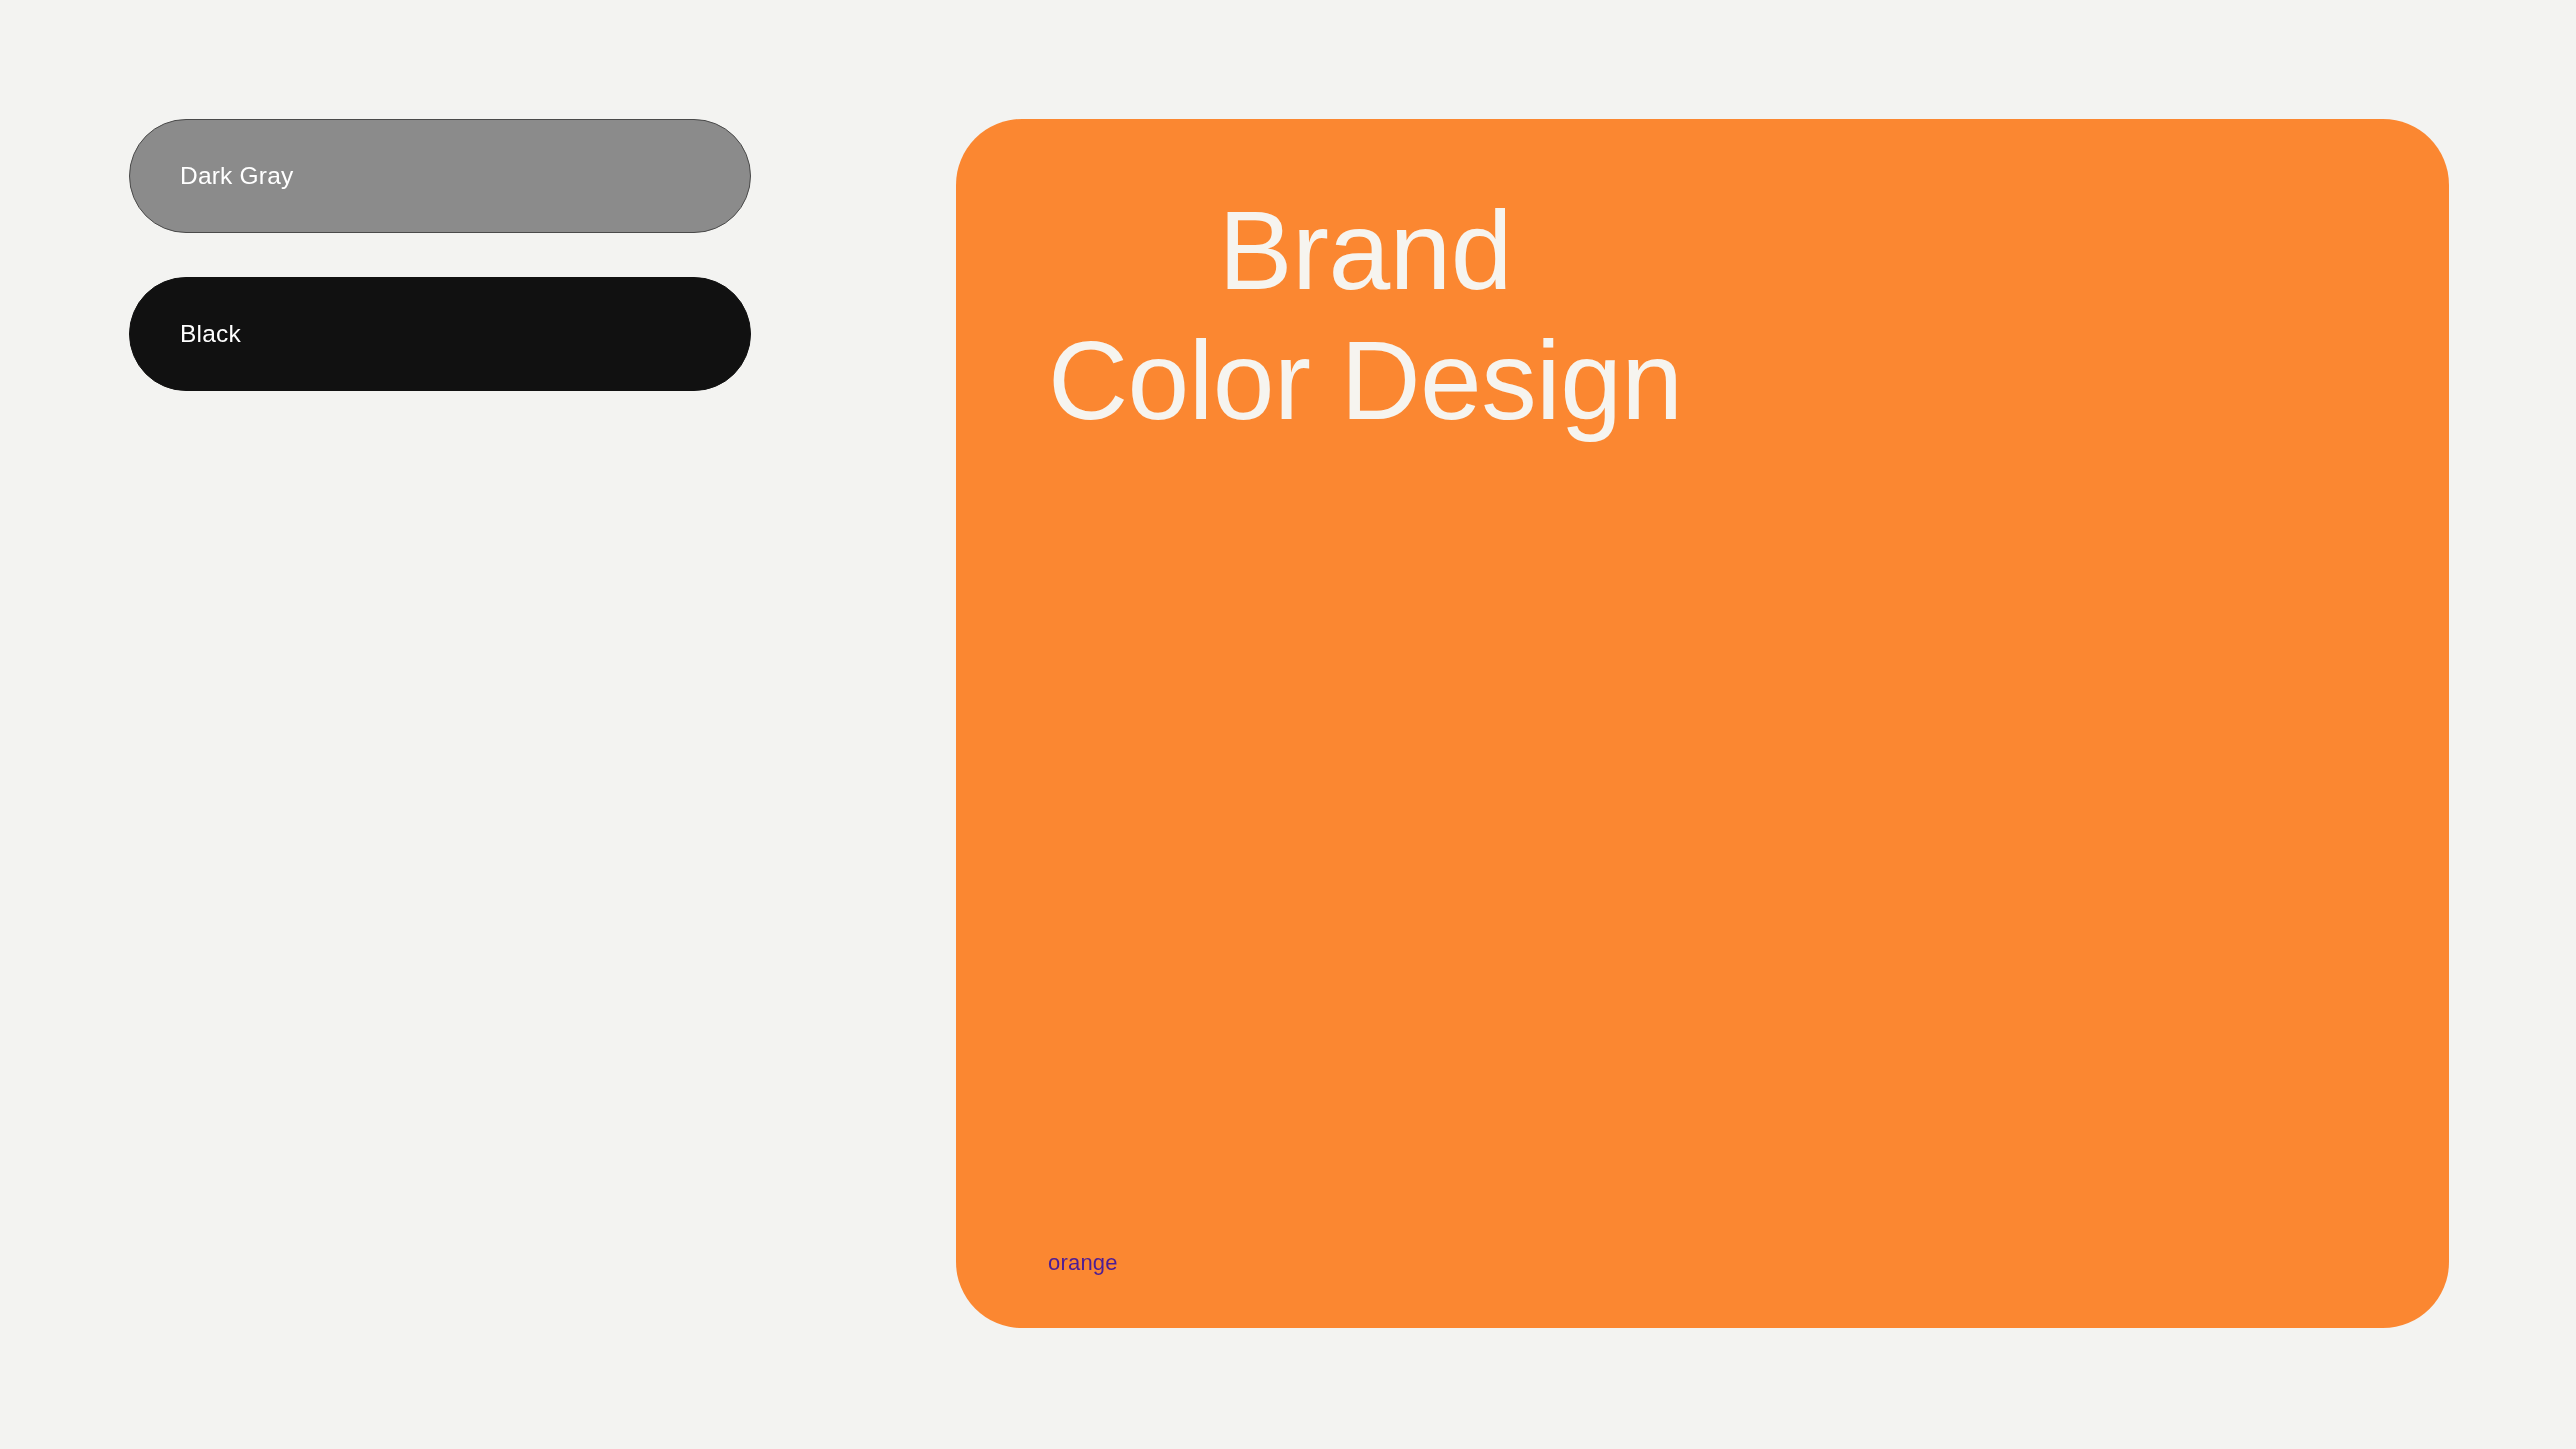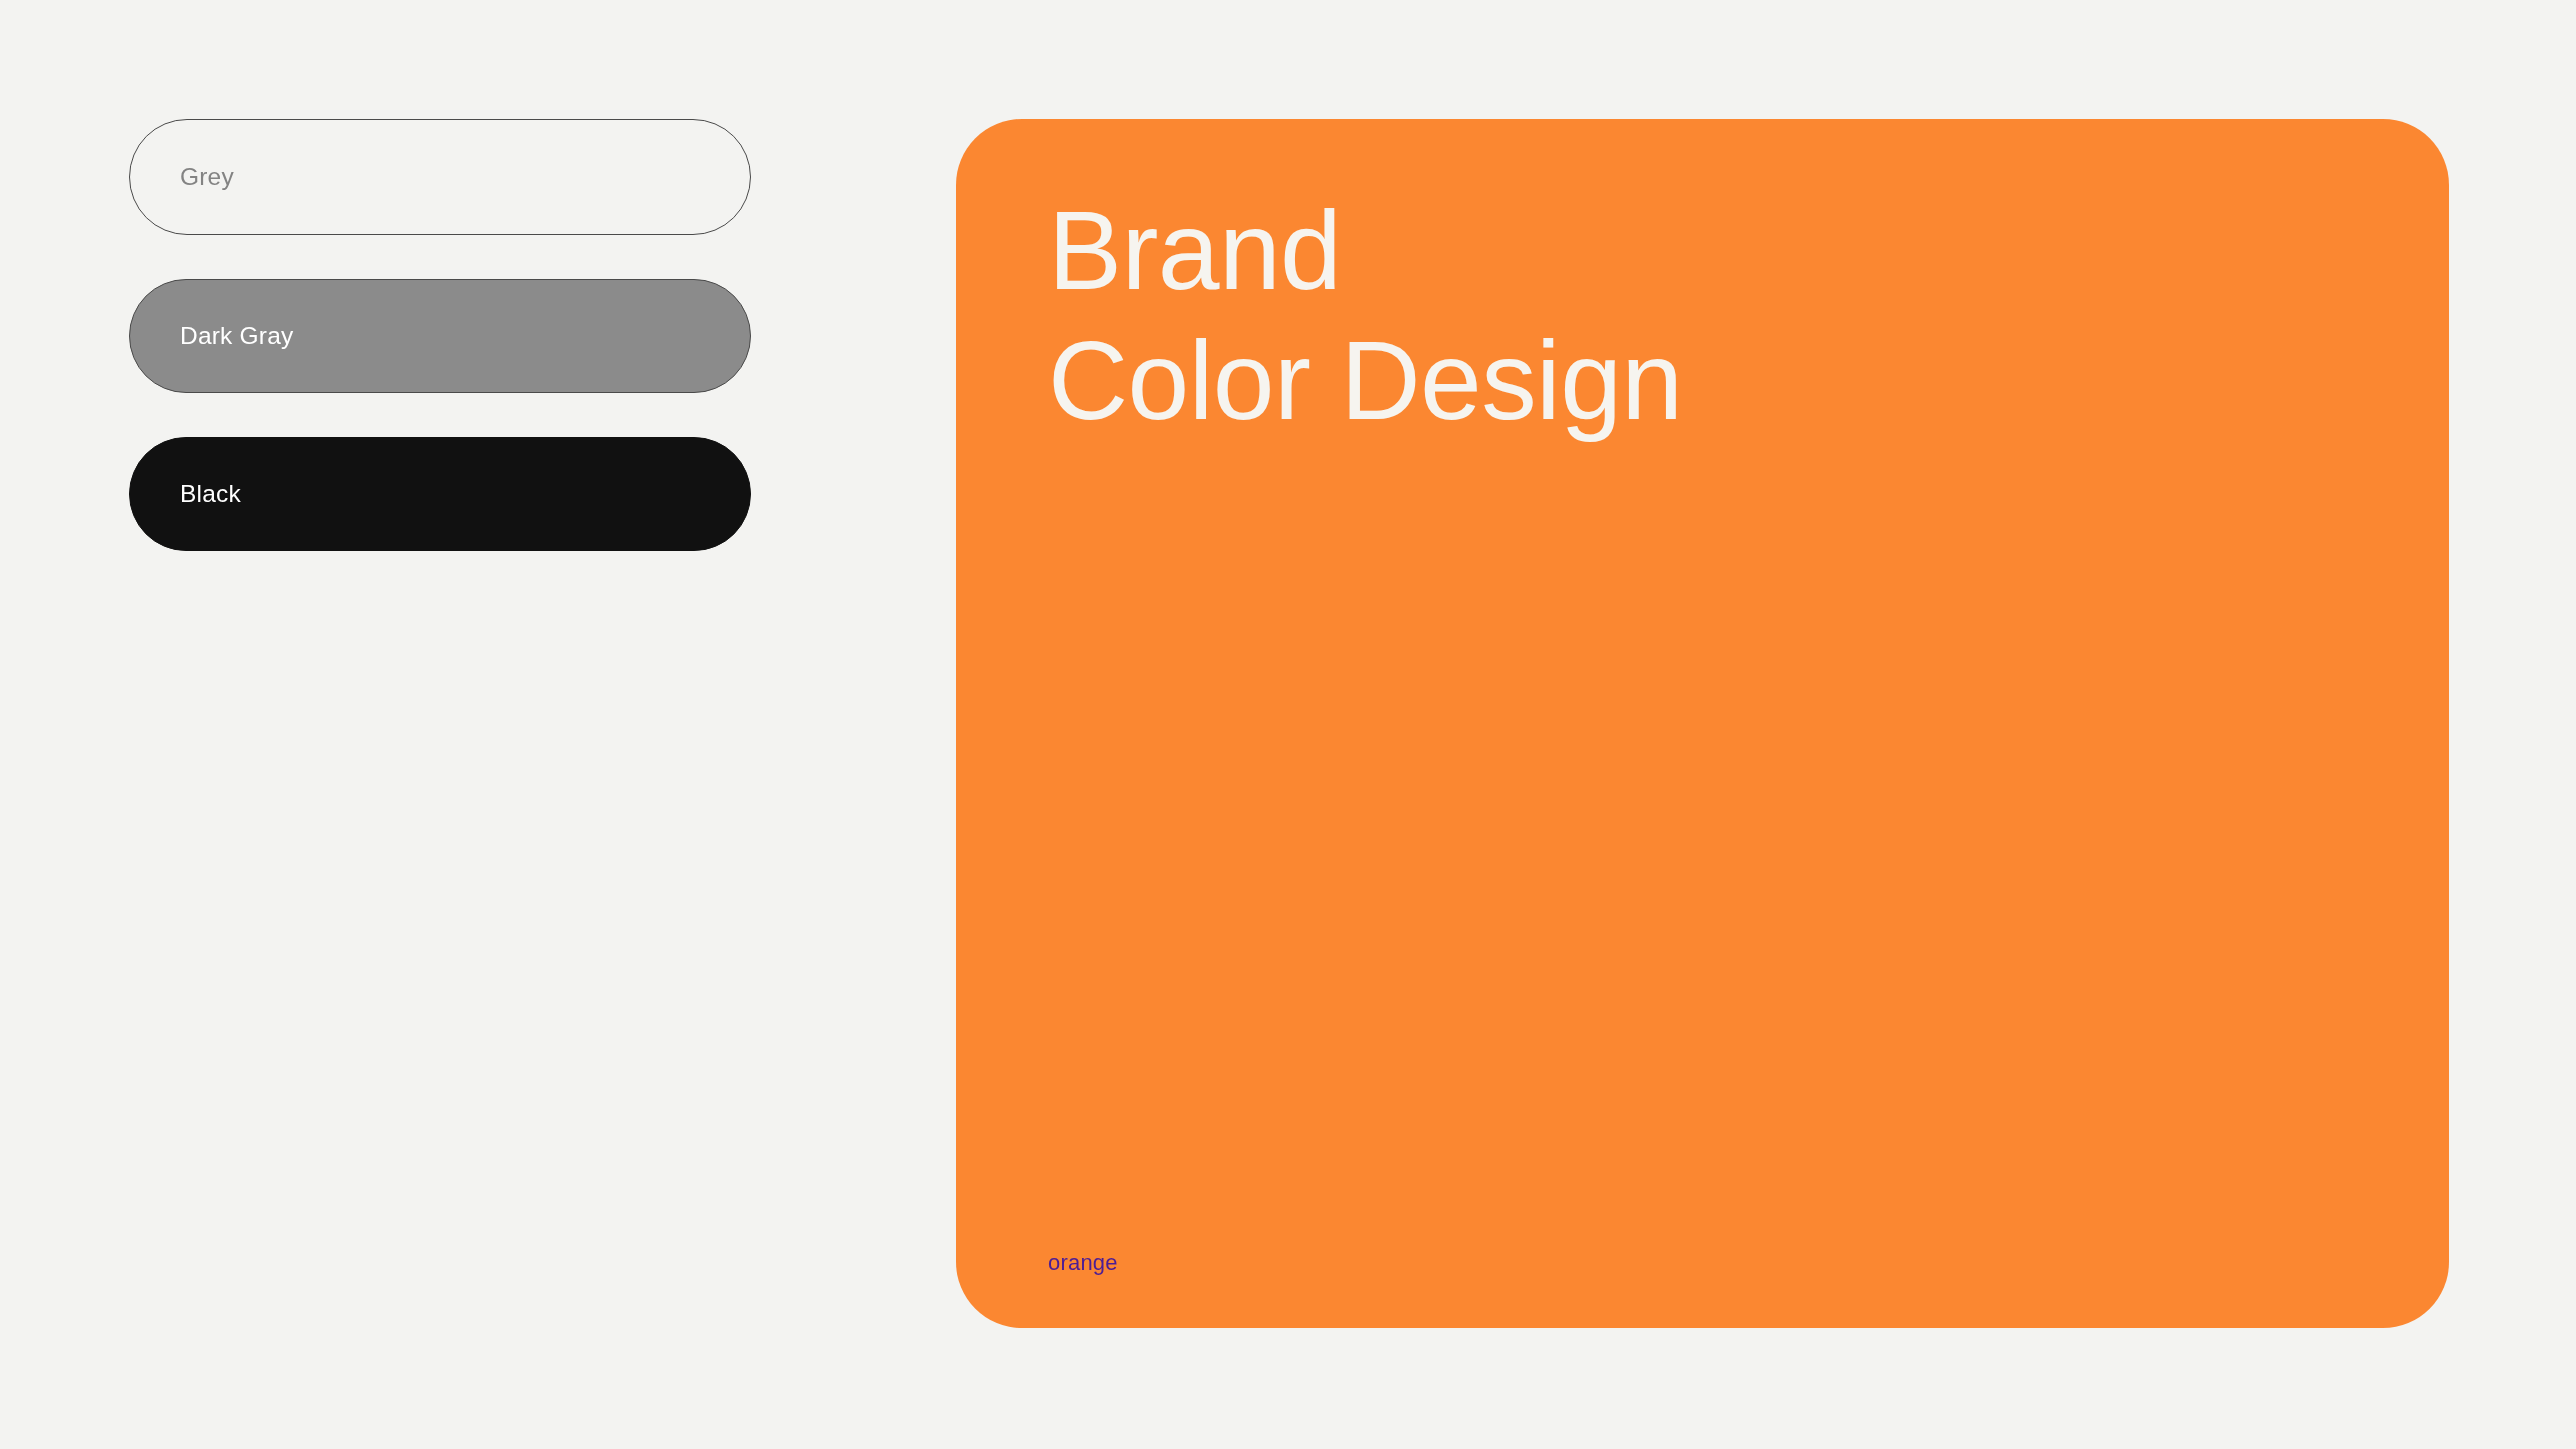--- a/index.html
+++ b/index.html
@@ -101,20 +101,21 @@
   
   .brand-panel {
     position: absolute;
     left: 956px;
     top: 119px;
     width: 1493px;
     height: 1209px;
     background: #fb8731;
     border-radius: 66px;
     box-sizing: border-box;
+    text-align: center;
   }
 
   .brand-title {
     position: absolute;
     left: 92px;
     top: 68px;
     font-size: 111px;
     font-weight: 300;
     line-height: 1.17;
     color: #f6f4ef;
@@ -134,23 +135,20 @@
   }
 </style>
 </head>
 <body>
 
 <div class="canvas">
 
   <div class="palette">
 
 
-    <div class="swatch swatch--pill swatch--grey">
-      <span class="swatch-label">Grey</span>
-    </div>
 
 
     <div class="swatch swatch--pill swatch--darkgray">
       <span class="swatch-label">Dark Gray</span>
     </div>
 
     <div class="swatch swatch--pill swatch--black">
       <span class="swatch-label">Black</span>
     </div>
 

